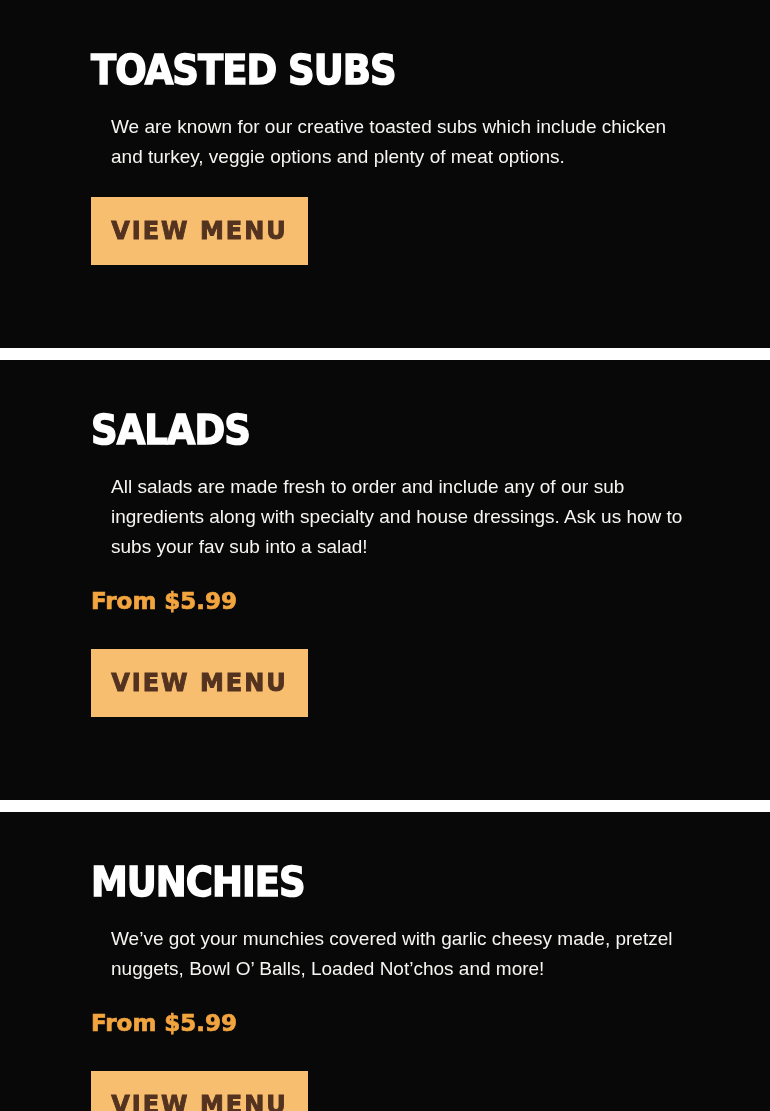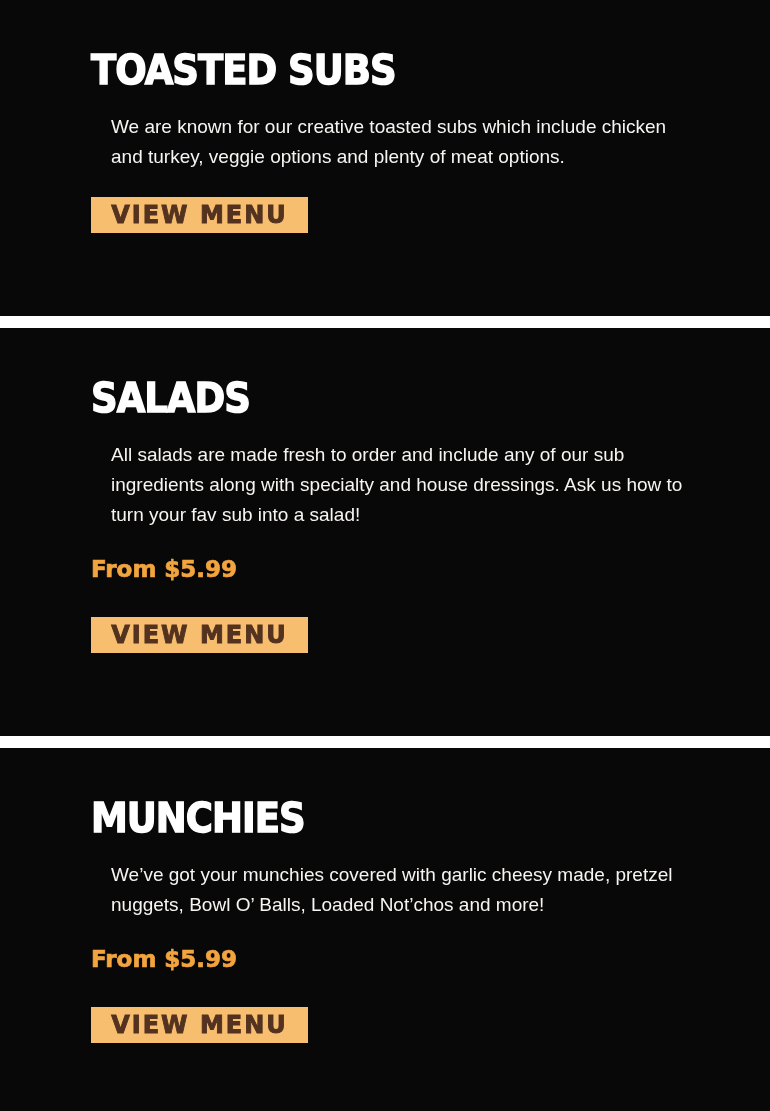--- a/index.html
+++ b/index.html
@@ -53,21 +53,21 @@
     font-size: 23px;
     line-height: 28px;
     -webkit-text-stroke: 0.7px var(--accent);
     margin-bottom: 34px;
   }
   .view-menu-btn {
     display: flex;
     align-items: center;
     justify-content: center;
     width: 217px;
-    height: 36px;
+    height: 68px;
     border: none;
     background: var(--button-bg);
     color: var(--button-text);
     font-family: "DejaVu Sans", sans-serif;
     font-weight: bold;
     font-size: 24px;
     letter-spacing: 2px;
     -webkit-text-stroke: 0.9px var(--button-text);
     cursor: pointer;
   }
@@ -76,21 +76,21 @@
 <body>
 
 <section class="card">
   <h2 class="card-title">TOASTED SUBS</h2>
   <p class="card-desc">We are known for our creative toasted subs which include chicken and turkey, veggie options and plenty of meat options.</p>
   <button class="view-menu-btn">VIEW MENU</button>
 </section>
 
 <section class="card">
   <h2 class="card-title">SALADS</h2>
-  <p class="card-desc">All salads are made fresh to order and include any of our sub ingredients along with specialty and house dressings. Ask us how to turn your fav sub into a salad!</p>
+  <p class="card-desc">All salads are made fresh to order and include any of our sub ingredients along with specialty and house dressings. Ask us how to subs your fav sub into a salad!</p>
   <div class="card-price">From $5.99</div>
   <button class="view-menu-btn">VIEW MENU</button>
 </section>
 
 <section class="card">
   <h2 class="card-title">MUNCHIES</h2>
   <p class="card-desc">We’ve got your munchies covered with garlic cheesy made, pretzel nuggets, Bowl O’ Balls, Loaded Not’chos and more!</p>
   <div class="card-price">From $5.99</div>
   <button class="view-menu-btn">VIEW MENU</button>
 </section>

